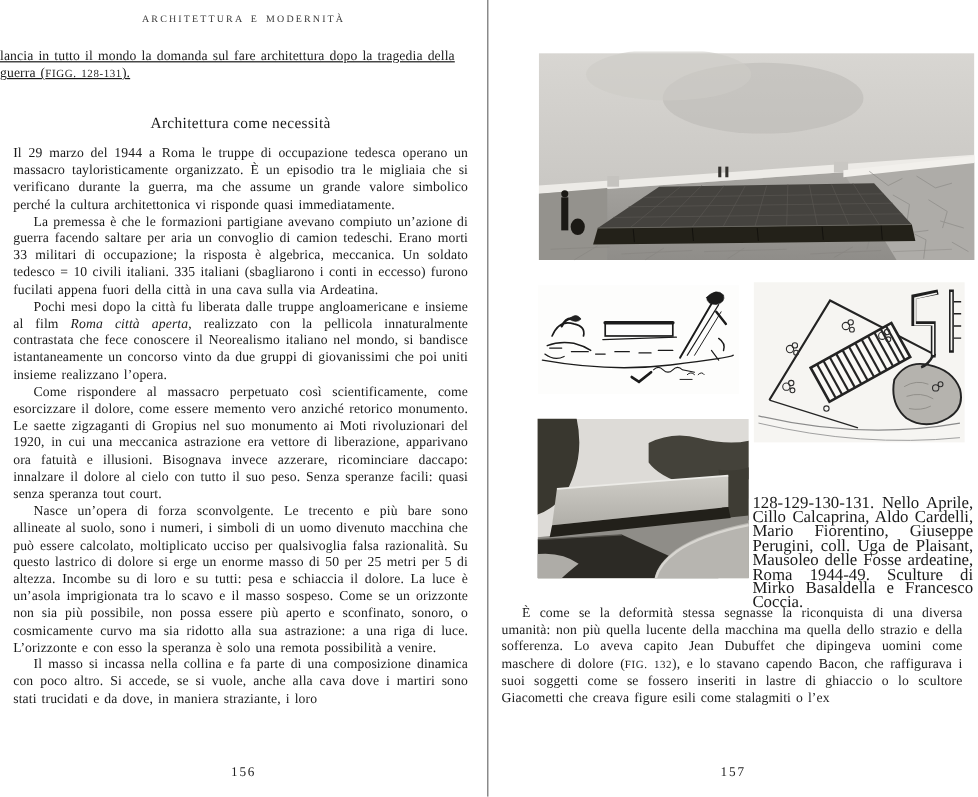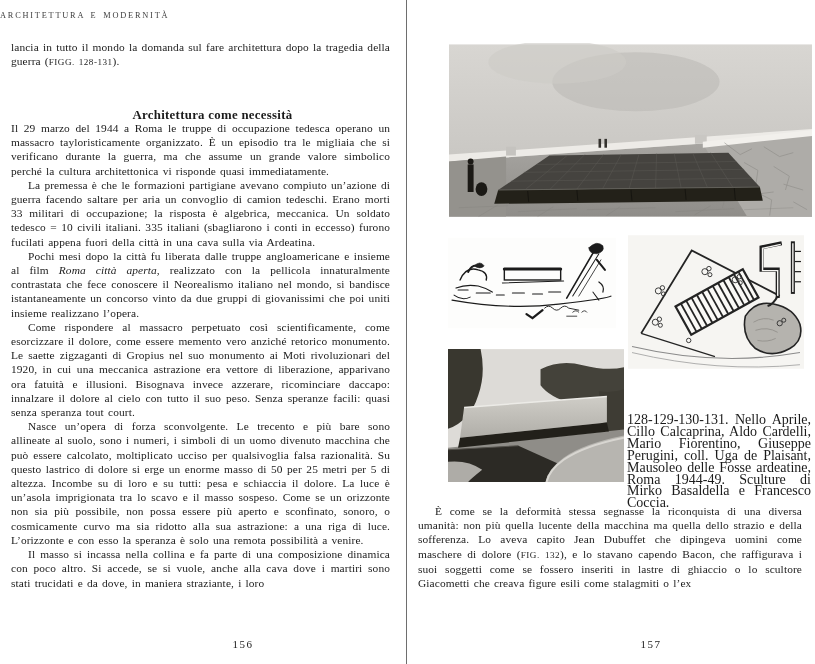--- a/index.html
+++ b/index.html
@@ -3,36 +3,36 @@
 <meta charset="utf-8">
 <style>
   html,body{margin:0;padding:0;background:#ffffff;}
   body{width:815px;height:664px;overflow:hidden;
        font-family:"Liberation Serif","DejaVu Serif",serif;color:#1e1e1e;}
   .spread{position:relative;width:815px;height:664px;background:#ffffff;}
   .divider{position:absolute;left:406px;top:0;width:1px;height:664px;background:#6e6e6e;}
   .page{position:absolute;top:0;height:664px;}
   .page.left{left:0;width:406px;}
   .page.right{left:407px;width:408px;}
-  .running-head{position:absolute;top:11px;left:0;width:100%;text-align:left;
+  .running-head{position:absolute;top:11px;left:0;width:100%;text-align:center;
     font-size:8.3px;letter-spacing:1.8px;color:#3c3c3c;word-spacing:2px;}
   .textblock{position:absolute;text-align:justify;font-size:11.4px;line-height:14.2px;
     word-spacing:1.2px;letter-spacing:0.1px;color:#1b1b1b;}
-  .intro{left:11px;top:40px;width:379px;}
-  .section-heading{position:absolute;left:11px;top:96px;width:379px;margin:12px;
-    text-align:center;font-size:12.8px;font-weight:bold;letter-spacing:0.3px;color:#1b1b1b;}
+  .intro{left:0;top:40px;width:379px;text-decoration:underline;}
+  .section-heading{position:absolute;left:11px;top:96px;width:379px;margin:0;
+    text-align:center;font-size:12.8px;font-weight:normal;letter-spacing:0.3px;color:#1b1b1b;}
   .body-left{left:11px;top:121px;width:379px;}
   .body-right{left:11px;top:504px;width:384px;}
   .caption{position:absolute;left:220px;top:414px;width:184px;text-align:justify;
     font-size:14px;line-height:11.9px;word-spacing:0.8px;color:#1b1b1b;}
   p{margin:0;padding:0;}
   p.indent{text-indent:17px;}
   .sc{font-size:0.8em;letter-spacing:0.5px;}
   .folio{position:absolute;top:638px;left:0;width:100%;text-align:center;
-    font-size:11px;letter-spacing:1.5px;color:#222;padding-left:40px;}
+    font-size:11px;letter-spacing:1.5px;color:#222;}
   figure{margin:0;padding:0;position:absolute;}
   figure svg{display:block;}
   .fig128{left:42px;top:43px;}
   .fig129{left:41px;top:237px;}
   .fig130{left:221px;top:235px;}
   .fig131{left:41px;top:349px;}
 </style>
 </head>
 <body>
 

